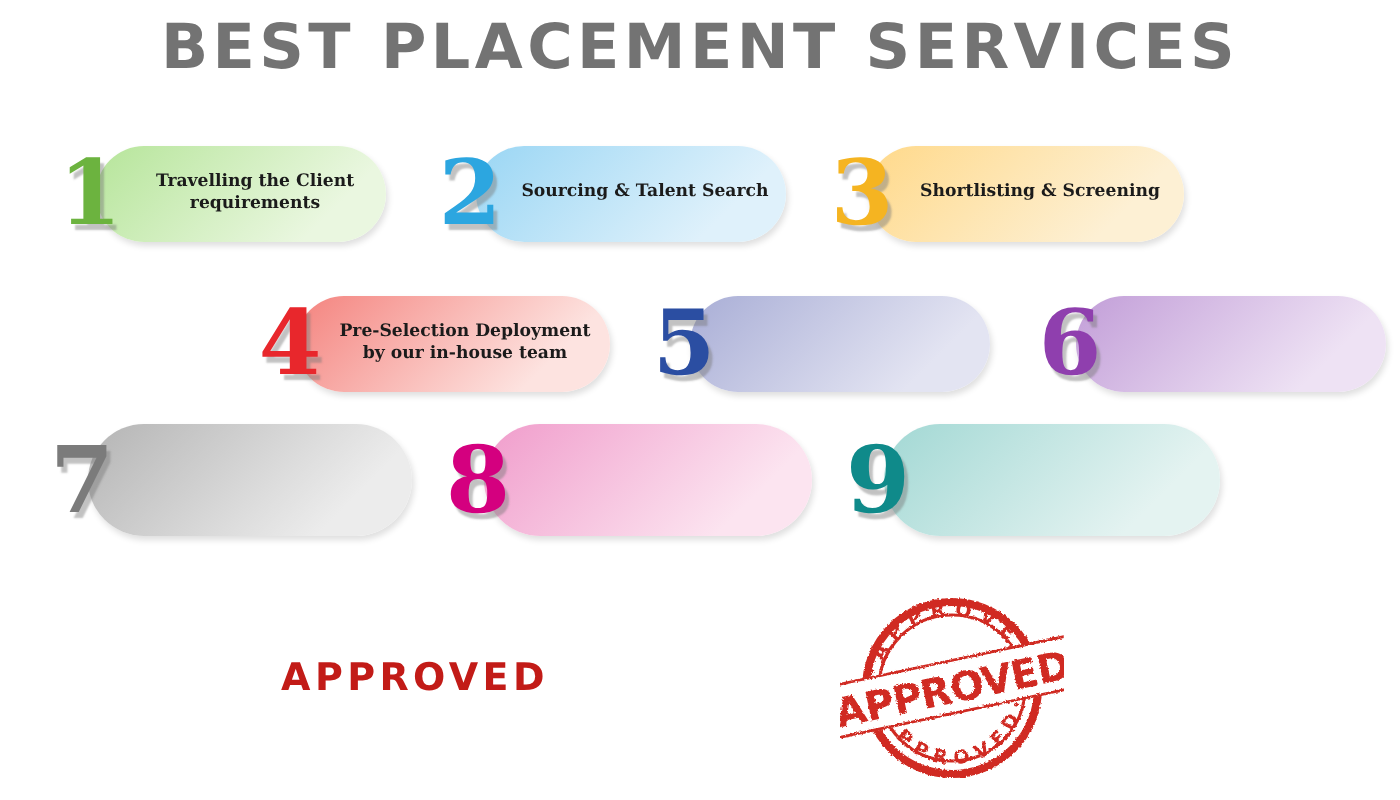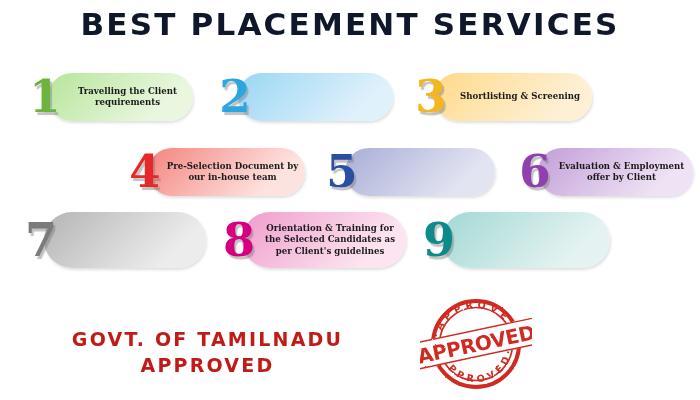--- a/index.html
+++ b/index.html
@@ -109,78 +109,76 @@
     left: 420px;
     top: 292px;
     width: 112px;
     height: 100px;
   }
   #stamp svg { display: block; width: 112px; height: 100px; }
 </style>
 </head>
 <body>
 
-<div id="title" style="color: #0f172a;">BEST  PLACEMENT  SERVICES</div>
+<div id="title" style="color: #737373;">BEST  PLACEMENT  SERVICES</div>
 
 <div id="steps">
 
   <div class="step" style="left:28px;top:73px;width:165px;">
     <div class="step-pill" style="left: 20px; width: 145px; background: linear-gradient(135deg, rgb(182, 229, 154) 0%, rgb(234, 247, 224) 78%);"></div>
     <div class="step-num" style="color: rgb(108, 179, 63);">1</div>
     <div class="step-text" style="left:34px;width:131px;">Travelling the Client requirements</div>
   </div>
 
   <div class="step" style="left:218px;top:73px;width:175px;">
     <div class="step-pill" style="left: 20px; width: 155px; background: linear-gradient(135deg, rgb(154, 214, 244) 0%, rgb(223, 241, 251) 78%);"></div>
     <div class="step-num" style="color: rgb(44, 166, 224);">2</div>
+    <div class="step-text" style="left:34px;width:141px;">Sourcing &amp; Talent Search</div>
   </div>
 
   <div class="step" style="left:414px;top:73px;width:178px;">
     <div class="step-pill" style="left: 20px; width: 158px; background: linear-gradient(135deg, rgb(255, 217, 138) 0%, rgb(253, 240, 212) 78%);"></div>
     <div class="step-num" style="color: rgb(245, 180, 33);">3</div>
     <div class="step-text" style="left:34px;width:144px;text-align:center;">Shortlisting &amp; Screening</div>
   </div>
 
   <div class="step" style="left:128px;top:148px;width:177px;">
     <div class="step-pill" style="left: 20px; width: 157px; background: linear-gradient(135deg, rgb(244, 131, 126) 0%, rgb(253, 227, 224) 78%);"></div>
     <div class="step-num" style="color: rgb(232, 39, 44);">4</div>
-    <div class="step-text" style="left:32px;width:145px;">Pre-Selection Document by our in-house team</div>
+    <div class="step-text" style="left:32px;width:145px;">Pre-Selection Deployment by our in-house team</div>
   </div>
 
   <div class="step" style="left:325px;top:148px;width:170px;">
     <div class="step-pill" style="left: 20px; width: 150px; background: linear-gradient(135deg, rgb(169, 174, 214) 0%, rgb(227, 228, 242) 78%);"></div>
     <div class="step-num" style="color: rgb(43, 78, 162);">5</div>
   </div>
 
   <div class="step" style="left:518px;top:148px;width:175px;">
     <div class="step-pill" style="left: 20px; width: 155px; background: linear-gradient(135deg, rgb(194, 158, 216) 0%, rgb(238, 226, 244) 78%);"></div>
     <div class="step-num" style="color: rgb(143, 63, 174);">6</div>
-    <div class="step-text" style="left:32px;width:143px;">Evaluation &amp; Employment offer by Client</div>
   </div>
 
   <div class="step tall" style="left:24px;top:212px;width:182px;">
     <div class="step-pill" style="left: 20px; width: 162px; background: linear-gradient(135deg, rgb(180, 180, 180) 0%, rgb(236, 236, 236) 78%);"></div>
     <div class="step-num" style="color: rgb(123, 123, 123);">7</div>
   </div>
 
   <div class="step tall" style="left:222px;top:212px;width:184px;">
     <div class="step-pill" style="left: 20px; width: 164px; background: linear-gradient(135deg, rgb(240, 156, 203) 0%, rgb(252, 228, 240) 78%);"></div>
     <div class="step-num" style="color: rgb(212, 0, 127);">8</div>
-    <div class="step-text" style="left:32px;width:152px;">Orientation &amp; Training for the Selected Candidates as per Client's guidelines</div>
   </div>
 
   <div class="step tall" style="left:422px;top:212px;width:188px;">
     <div class="step-pill" style="left: 20px; width: 168px; background: linear-gradient(135deg, rgb(162, 216, 212) 0%, rgb(228, 243, 241) 78%);"></div>
     <div class="step-num" style="color: rgb(15, 138, 138);">9</div>
   </div>
 
 </div>
 
 <div id="footer-text" style="color: rgb(194, 27, 23);">
-  <div>GOVT. OF TAMILNADU</div>
   <div>APPROVED</div>
 </div>
 
 <div id="stamp">
   <svg viewBox="0 0 112 100" xmlns="http://www.w3.org/2000/svg">
     <defs>
       <path id="arcTop" d="M 18,54 A 38,38 0 0 1 94,54"></path>
       <path id="arcBot" d="M 20,54 A 36,36 0 0 0 92,54"></path>
       <filter id="rough">
         <feTurbulence type="fractalNoise" baseFrequency="0.9" numOctaves="3" result="n"></feTurbulence>

